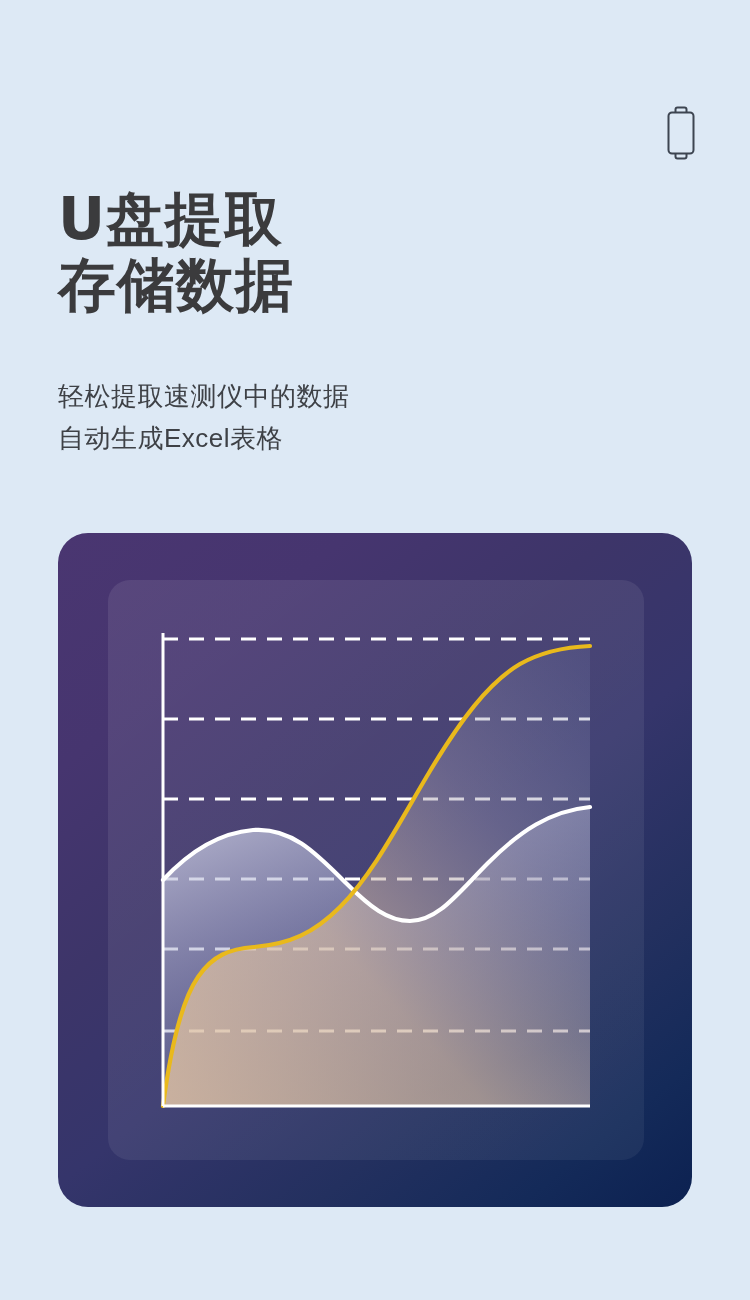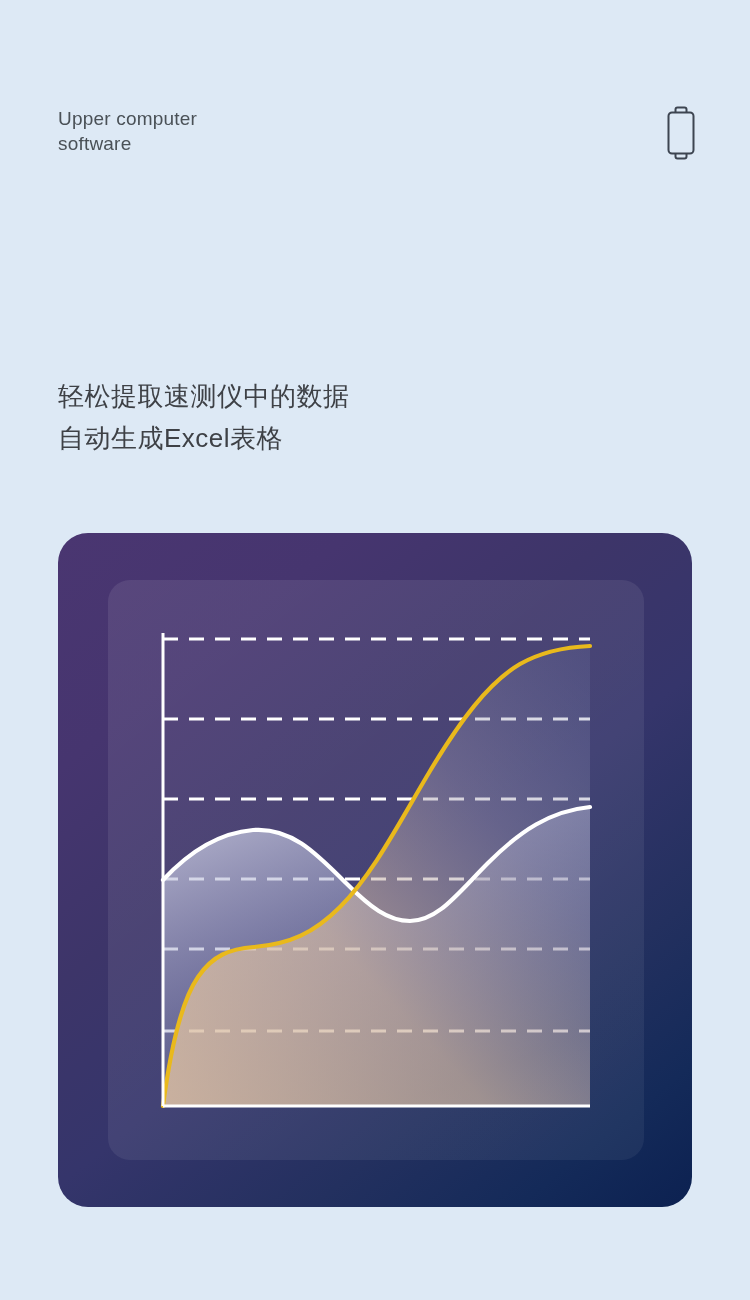--- a/index.html
+++ b/index.html
@@ -56,31 +56,31 @@
         rgba(255,255,255,.075) 45%,
         rgba(255,255,255,.055) 100%);
   }
   .chart-svg { position:absolute; left:0; top:0; width:634px; height:674px; }
 </style>
 </head>
 <body>
 
 <div class="page">
 
-  <div class="eyebrow">Upper computer
-software</div>
 
   <span class="usb-icon">
     <svg viewBox="0 0 34 58" width="34" height="58">
       <rect x="4.5" y="8.5" width="25" height="41" rx="3.5" fill="none" stroke="#3d4551" stroke-width="2"></rect>
       <path d="M11.5 8.5 L11.5 5.5 Q11.5 3.5 13.5 3.5 L20.5 3.5 Q22.5 3.5 22.5 5.5 L22.5 8.5" fill="none" stroke="#3d4551" stroke-width="2"></path>
       <path d="M11.5 49.5 L11.5 52.5 Q11.5 54.5 13.5 54.5 L20.5 54.5 Q22.5 54.5 22.5 52.5 L22.5 49.5" fill="none" stroke="#3d4551" stroke-width="2"></path>
     </svg>
   </span>
 
+  <h1 class="title">U盘提取
+存储数据</h1>
 
   <div class="subtitle">轻松提取速测仪中的数据
 自动生成Excel表格</div>
 
   <div class="card">
     <div class="card-inner"></div>
 
     <svg class="chart-svg" viewBox="0 0 634 674">
       <defs>
         <linearGradient id="gWarm" x1="0" y1="1" x2="1" y2="0">

